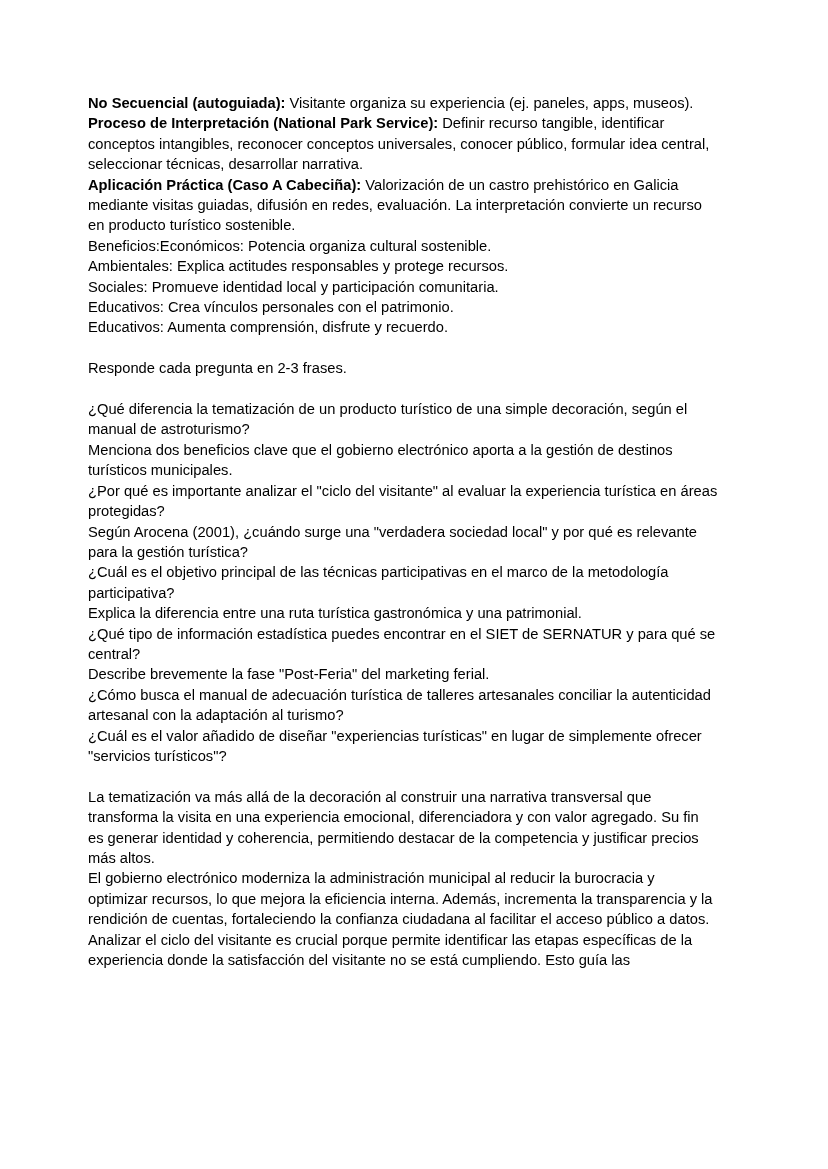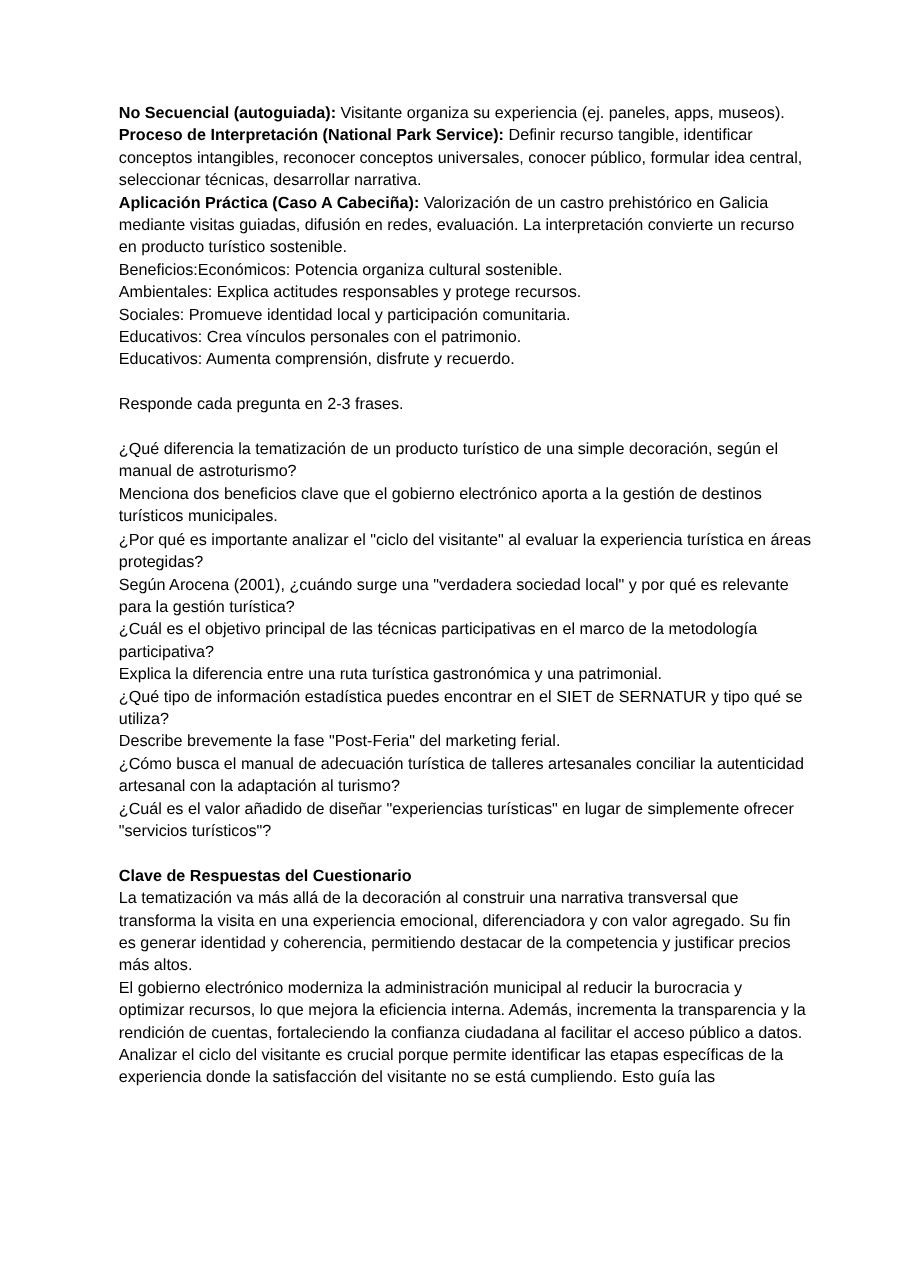--- a/index.html
+++ b/index.html
@@ -14,21 +14,21 @@
   }
   .page {
     position: relative;
     width: 828px;
     height: 1169px;
     background: #ffffff;
     overflow: hidden;
   }
   .doc-body {
     position: absolute;
-    left: 108px;
+    left: 88px;
     top: 93px;
     width: 630px;
     font-size: 14.7px;
     line-height: 20.4px;
     color: #000000;
     -webkit-font-smoothing: antialiased;
   }
   .para {
     margin: 0;
     padding: 0;
@@ -56,23 +56,22 @@
       <div class="para">Educativos: Aumenta comprensión, disfrute y recuerdo.</div>
       <div class="spacer"></div>
       <div class="para">Responde cada pregunta en 2-3 frases.</div>
       <div class="spacer"></div>
       <div class="para">¿Qué diferencia la tematización de un producto turístico de una simple decoración, según el manual de astroturismo?</div>
       <div class="para">Menciona dos beneficios clave que el gobierno electrónico aporta a la gestión de destinos turísticos municipales.</div>
       <div class="para">¿Por qué es importante analizar el "ciclo del visitante" al evaluar la experiencia turística en áreas protegidas?</div>
       <div class="para">Según Arocena (2001), ¿cuándo surge una "verdadera sociedad local" y por qué es relevante para la gestión turística?</div>
       <div class="para">¿Cuál es el objetivo principal de las técnicas participativas en el marco de la metodología participativa?</div>
       <div class="para">Explica la diferencia entre una ruta turística gastronómica y una patrimonial.</div>
-      <div class="para">¿Qué tipo de información estadística puedes encontrar en el SIET de SERNATUR y tipo qué se utiliza?</div>
+      <div class="para">¿Qué tipo de información estadística puedes encontrar en el SIET de SERNATUR y para qué se central?</div>
       <div class="para">Describe brevemente la fase "Post-Feria" del marketing ferial.</div>
       <div class="para">¿Cómo busca el manual de adecuación turística de talleres artesanales conciliar la autenticidad artesanal con la adaptación al turismo?</div>
       <div class="para">¿Cuál es el valor añadido de diseñar "experiencias turísticas" en lugar de simplemente ofrecer "servicios turísticos"?</div>
       <div class="spacer"></div>
-      <div class="para bold">Clave de Respuestas del Cuestionario</div>
       <div class="para">La tematización va más allá de la decoración al construir una narrativa transversal que transforma la visita en una experiencia emocional, diferenciadora y con valor agregado. Su fin es generar identidad y coherencia, permitiendo destacar de la competencia y justificar precios más altos.</div>
       <div class="para">El gobierno electrónico moderniza la administración municipal al reducir la burocracia y optimizar recursos, lo que mejora la eficiencia interna. Además, incrementa la transparencia y la rendición de cuentas, fortaleciendo la confianza ciudadana al facilitar el acceso público a datos.</div>
       <div class="para">Analizar el ciclo del visitante es crucial porque permite identificar las etapas específicas de la experiencia donde la satisfacción del visitante no se está cumpliendo. Esto guía las</div>
     </div>
 </div>
 
 </body></html>

